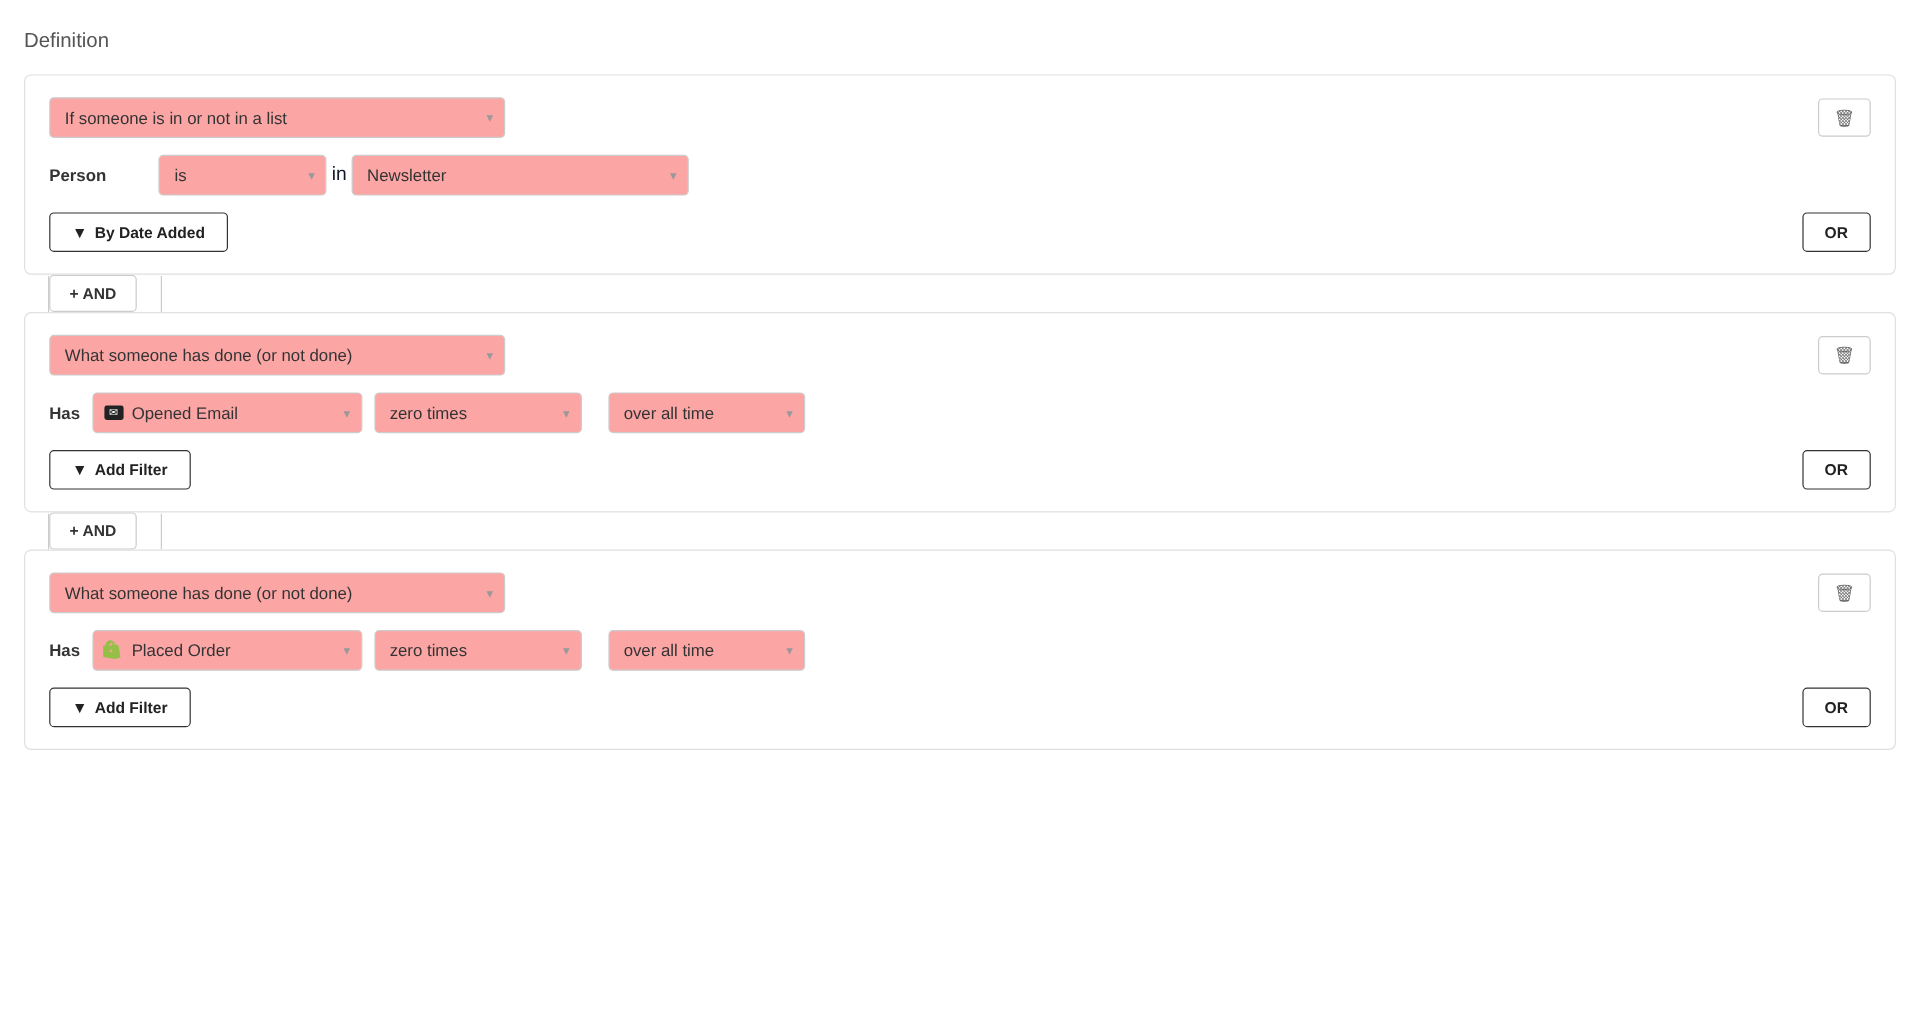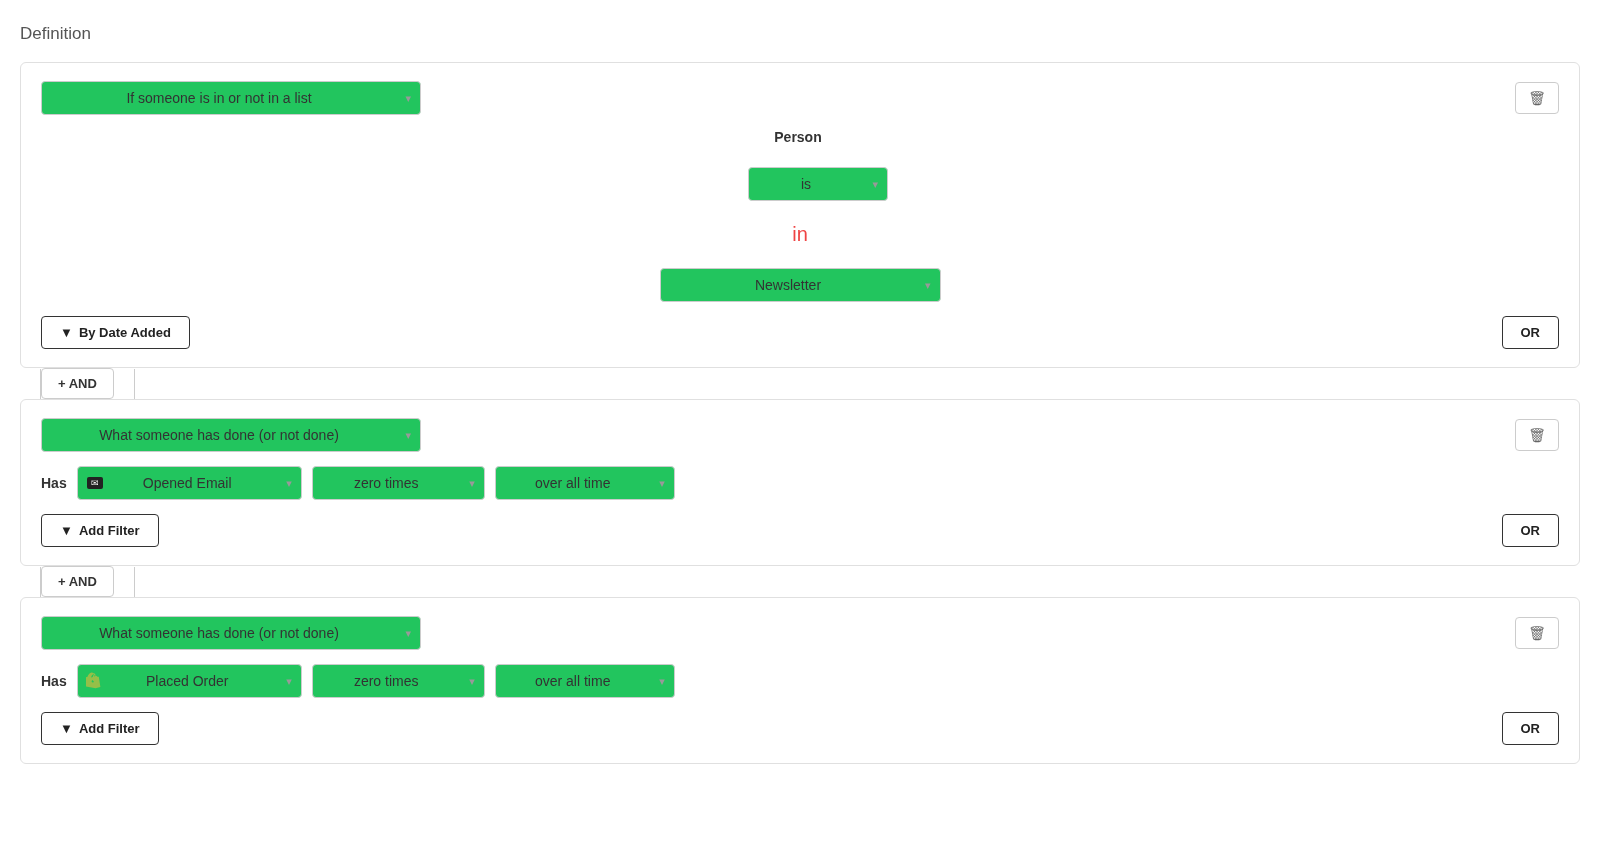--- a/index.html
+++ b/index.html
@@ -30,24 +30,23 @@
       align-items: center;
     }
     .select-main {
       appearance: none;
       -webkit-appearance: none;
       border: 1px solid #ccc;
       border-radius: 4px;
       padding: 8px 36px 8px 12px;
       font-size: 14px;
       color: #333;
-      background: #22c55e;
+      background: #fca5a5;
       cursor: pointer;
       outline: none;
-      text-align: center;
     }
     .chevron-icon {
       position: absolute;
       right: 10px;
       pointer-events: none;
       color: #999;
       font-size: 11px;
     }
     .top-select {
       width: 380px;
@@ -57,33 +56,32 @@
       border-radius: 4px;
       background: #fff;
       padding: 7px 12px;
       cursor: pointer;
       color: #666;
       font-size: 14px;
     }
     .person-row {
       display: flex;
       align-items: center;
-      gap: 22px;
+      gap: 4px;
       margin-bottom: 14px;
-      flex-direction: column;
     }
     .person-label {
       font-weight: 700;
       font-size: 14px;
       color: #333;
       margin-right: 4px;
     }
     .in-label {
-      font-size: 20px;
-      color: #ef4444;
+      font-size: 16px;
+      color: #0f172a;
     }
     .select-sm {
       width: 140px;
       margin-left: 36px;
     }
     .select-lg {
       width: 281px;
     }
     .btn-filter {
       border: 1.5px solid #333;
@@ -147,21 +145,22 @@
       font-size: 14px;
       color: #333;
     }
     .select-event {
       width: 225px;
     }
     .select-times {
       width: 173px;
     }
     .select-period {
-      width: 180px;
+      width: 164px;
+      margin-left: 12px;
     }
     .top-block-row {
       display: flex;
       align-items: center;
       justify-content: space-between;
       margin-bottom: 14px;
     }
   </style>
 </head>
 <body>

